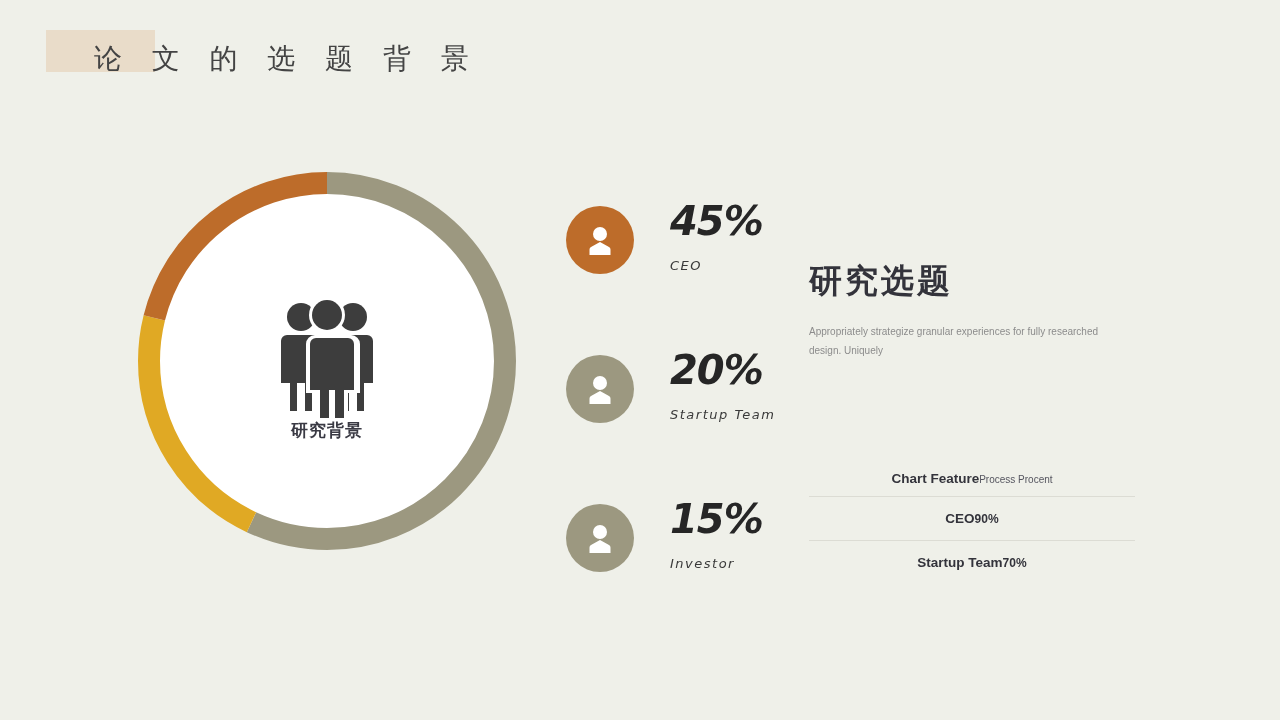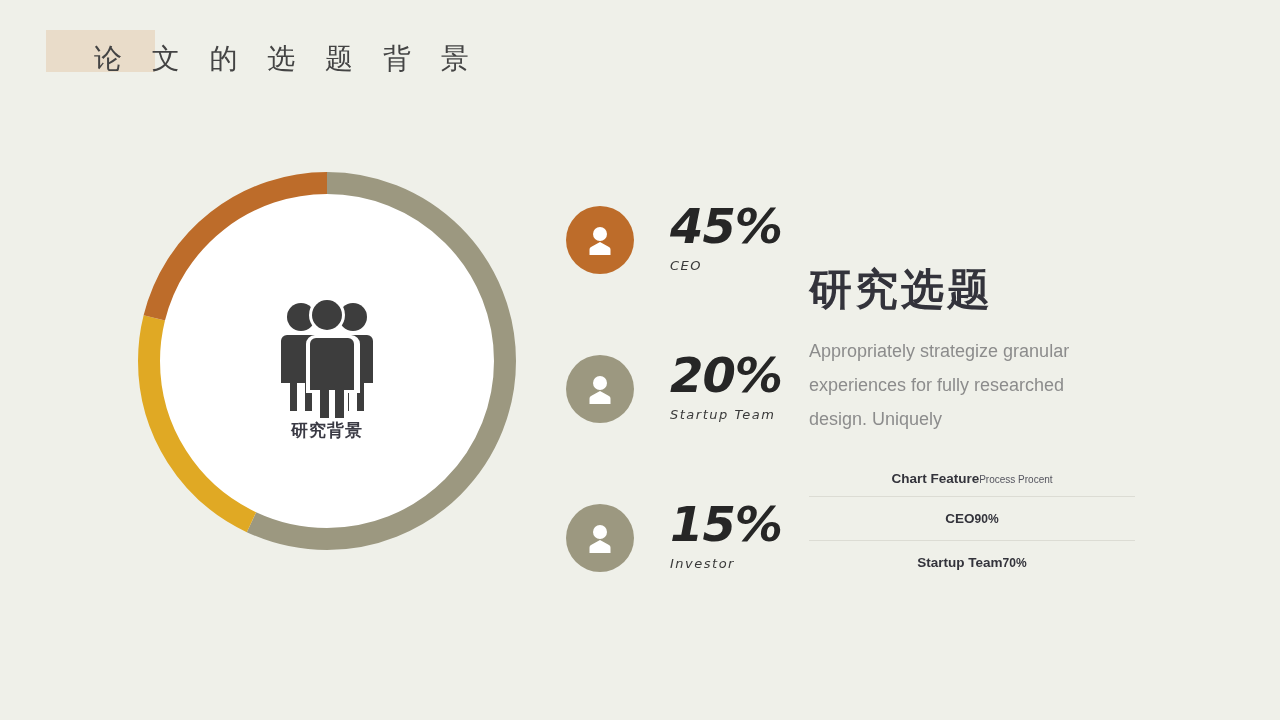--- a/index.html
+++ b/index.html
@@ -104,21 +104,21 @@
     justify-content: center;
   }
   .badge-orange { background: #BD6C2A; }
   .badge-olive  { background: #9C9880; }
   .person-icon { width: 26px; height: 30px; }
   .stat-value {
     position: absolute;
     left: 104px;
     top: -8px;
     font-family: "DejaVu Sans", sans-serif;
-    font-size: 48px;
+    font-size: 40px;
     font-weight: bold;
     font-style: italic;
     color: #262626;
     letter-spacing: -1px;
   }
   .stat-name {
     position: absolute;
     left: 104px;
     top: 52px;
     font-family: "DejaVu Sans", sans-serif;
@@ -129,30 +129,30 @@
   }
 
   
   .right-panel {
     position: absolute;
     left: 809px;
     top: 264px;
     width: 330px;
   }
   .right-heading {
-    font-family: Liberation Sans, sans-serif;
-    font-size: 43px;
+    font-family: Liberation Mono, monospace;
+    font-size: 33px;
     color: #33333B;
     letter-spacing: 3px;
     margin: 0;
     line-height: 1.2;
   }
   .right-body {
     margin-top: 18px;
-    font-size: 18px;
+    font-size: 10px;
     line-height: 1.9;
     color: #8C8C8C;
     width: 300px;
   }
 
   
   .feature-table {
     position: absolute;
     left: 809px;
     top: 446px;

